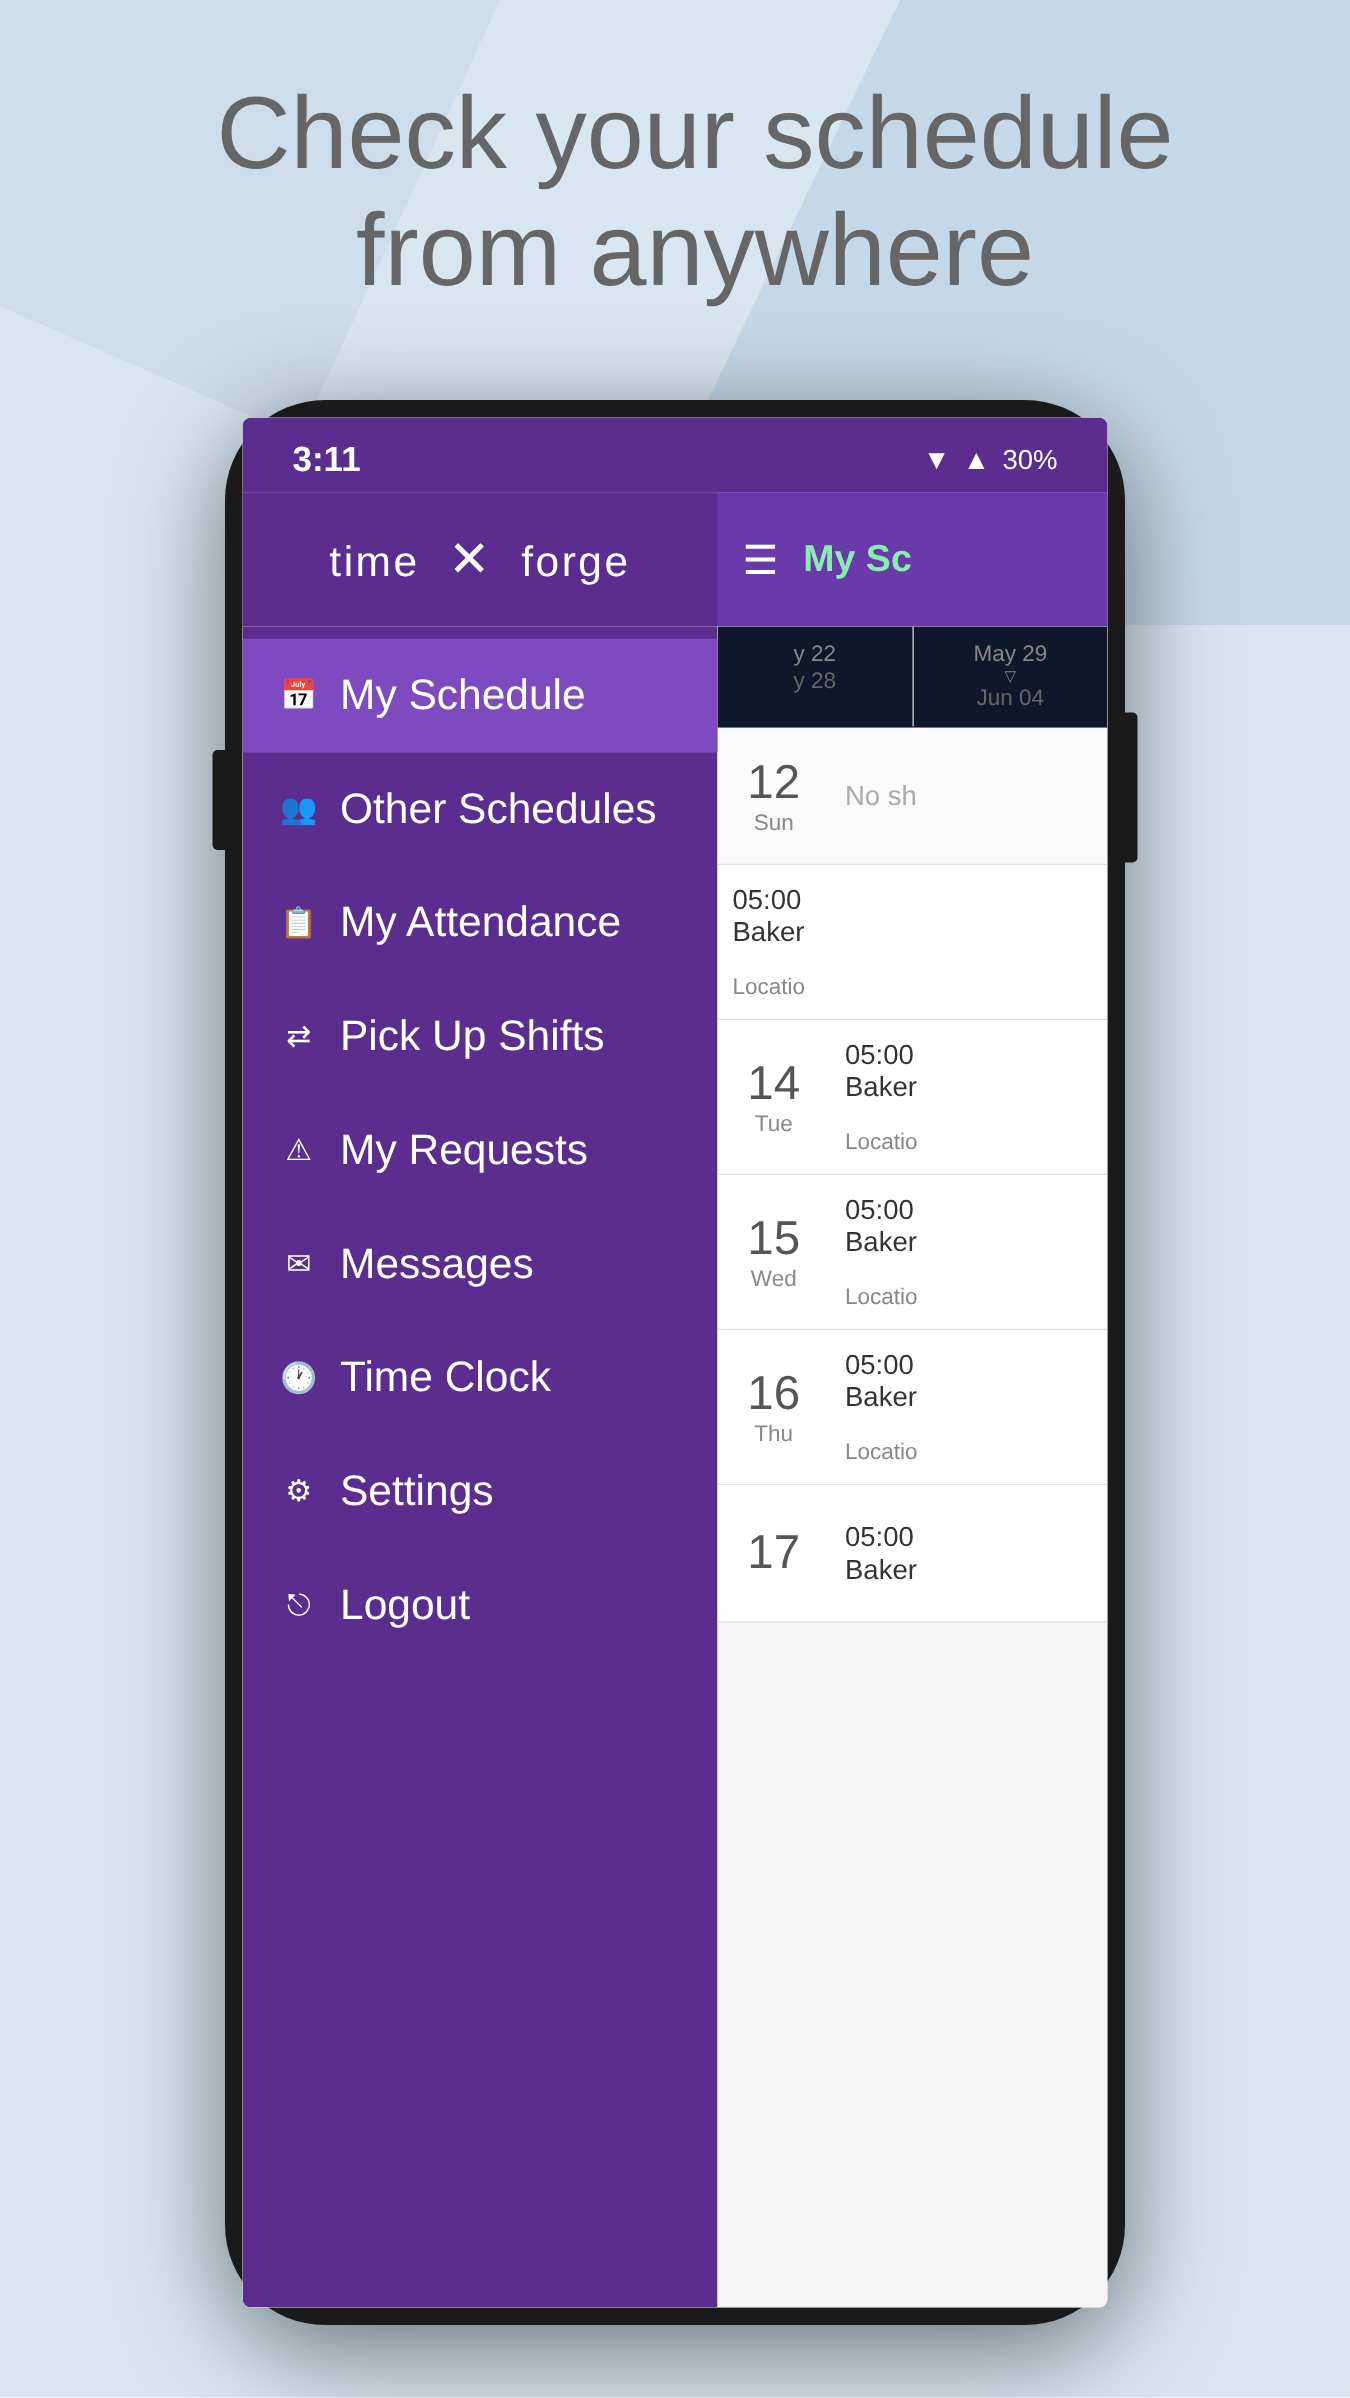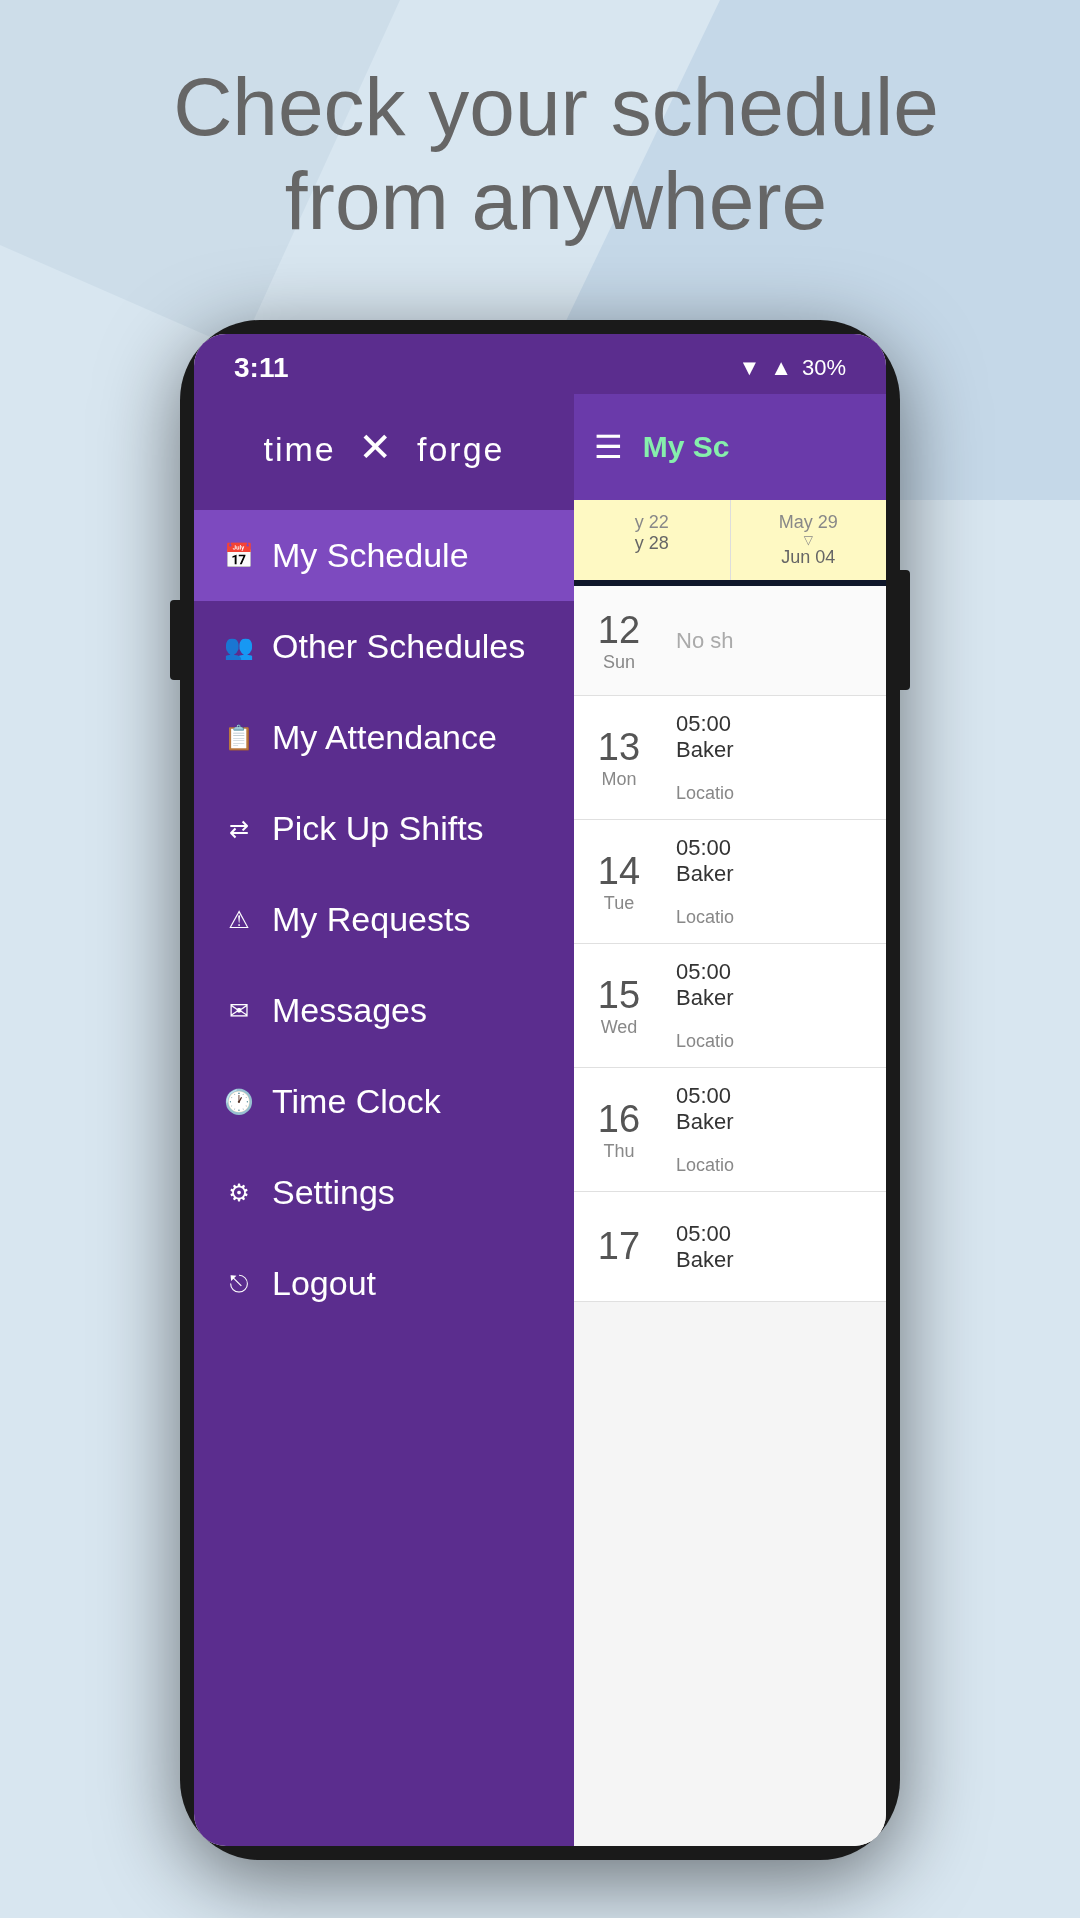--- a/index.html
+++ b/index.html
@@ -95,21 +95,21 @@
       width: 10px;
       height: 120px;
       background: #1a1a1a;
       border-radius: 0 4px 4px 0;
     }
 
     .phone-screen {
       width: 100%;
       height: 100%;
       background: #fff;
-      border-radius: 32px;
+      border-radius: 7px;
       overflow: hidden;
       display: flex;
       flex-direction: column;
     }
 
     
     .status-bar {
       background: #5b2d8e;
       padding: 18px 40px 10px;
       display: flex;
@@ -243,23 +243,23 @@
     .schedule-panel {
       flex: 1;
       background: #f5f5f5;
       display: flex;
       flex-direction: column;
       overflow: hidden;
     }
 
     
     .week-selector {
-      background: #fef9c3;
-      display: flex;
-      border-bottom: 6px solid #0f172a;
+      background: #0f172a;
+      display: flex;
+      border-bottom: 1px solid #0f172a;
       flex-shrink: 0;
     }
 
     .week-col {
       flex: 1;
       padding: 12px 8px;
       text-align: center;
       border-right: 1px solid #ddd;
     }
 
@@ -460,24 +460,20 @@
               <div class="day-col">
                 <span class="day-num">12</span>
                 <span class="day-name">Sun</span>
               </div>
               <div class="shift-col">
                 <span class="no-shift-text">No sh</span>
               </div>
             </div>
 
             <div class="schedule-row">
-              <div class="day-col">
-                <span class="day-num">13</span>
-                <span class="day-name">Mon</span>
-              </div>
               <div class="shift-col">
                 <span class="shift-time">05:00</span>
                 <span class="shift-role">Baker</span>
                 <span class="shift-location">Locatio</span>
               </div>
             </div>
 
             <div class="schedule-row">
               <div class="day-col">
                 <span class="day-num">14</span>

